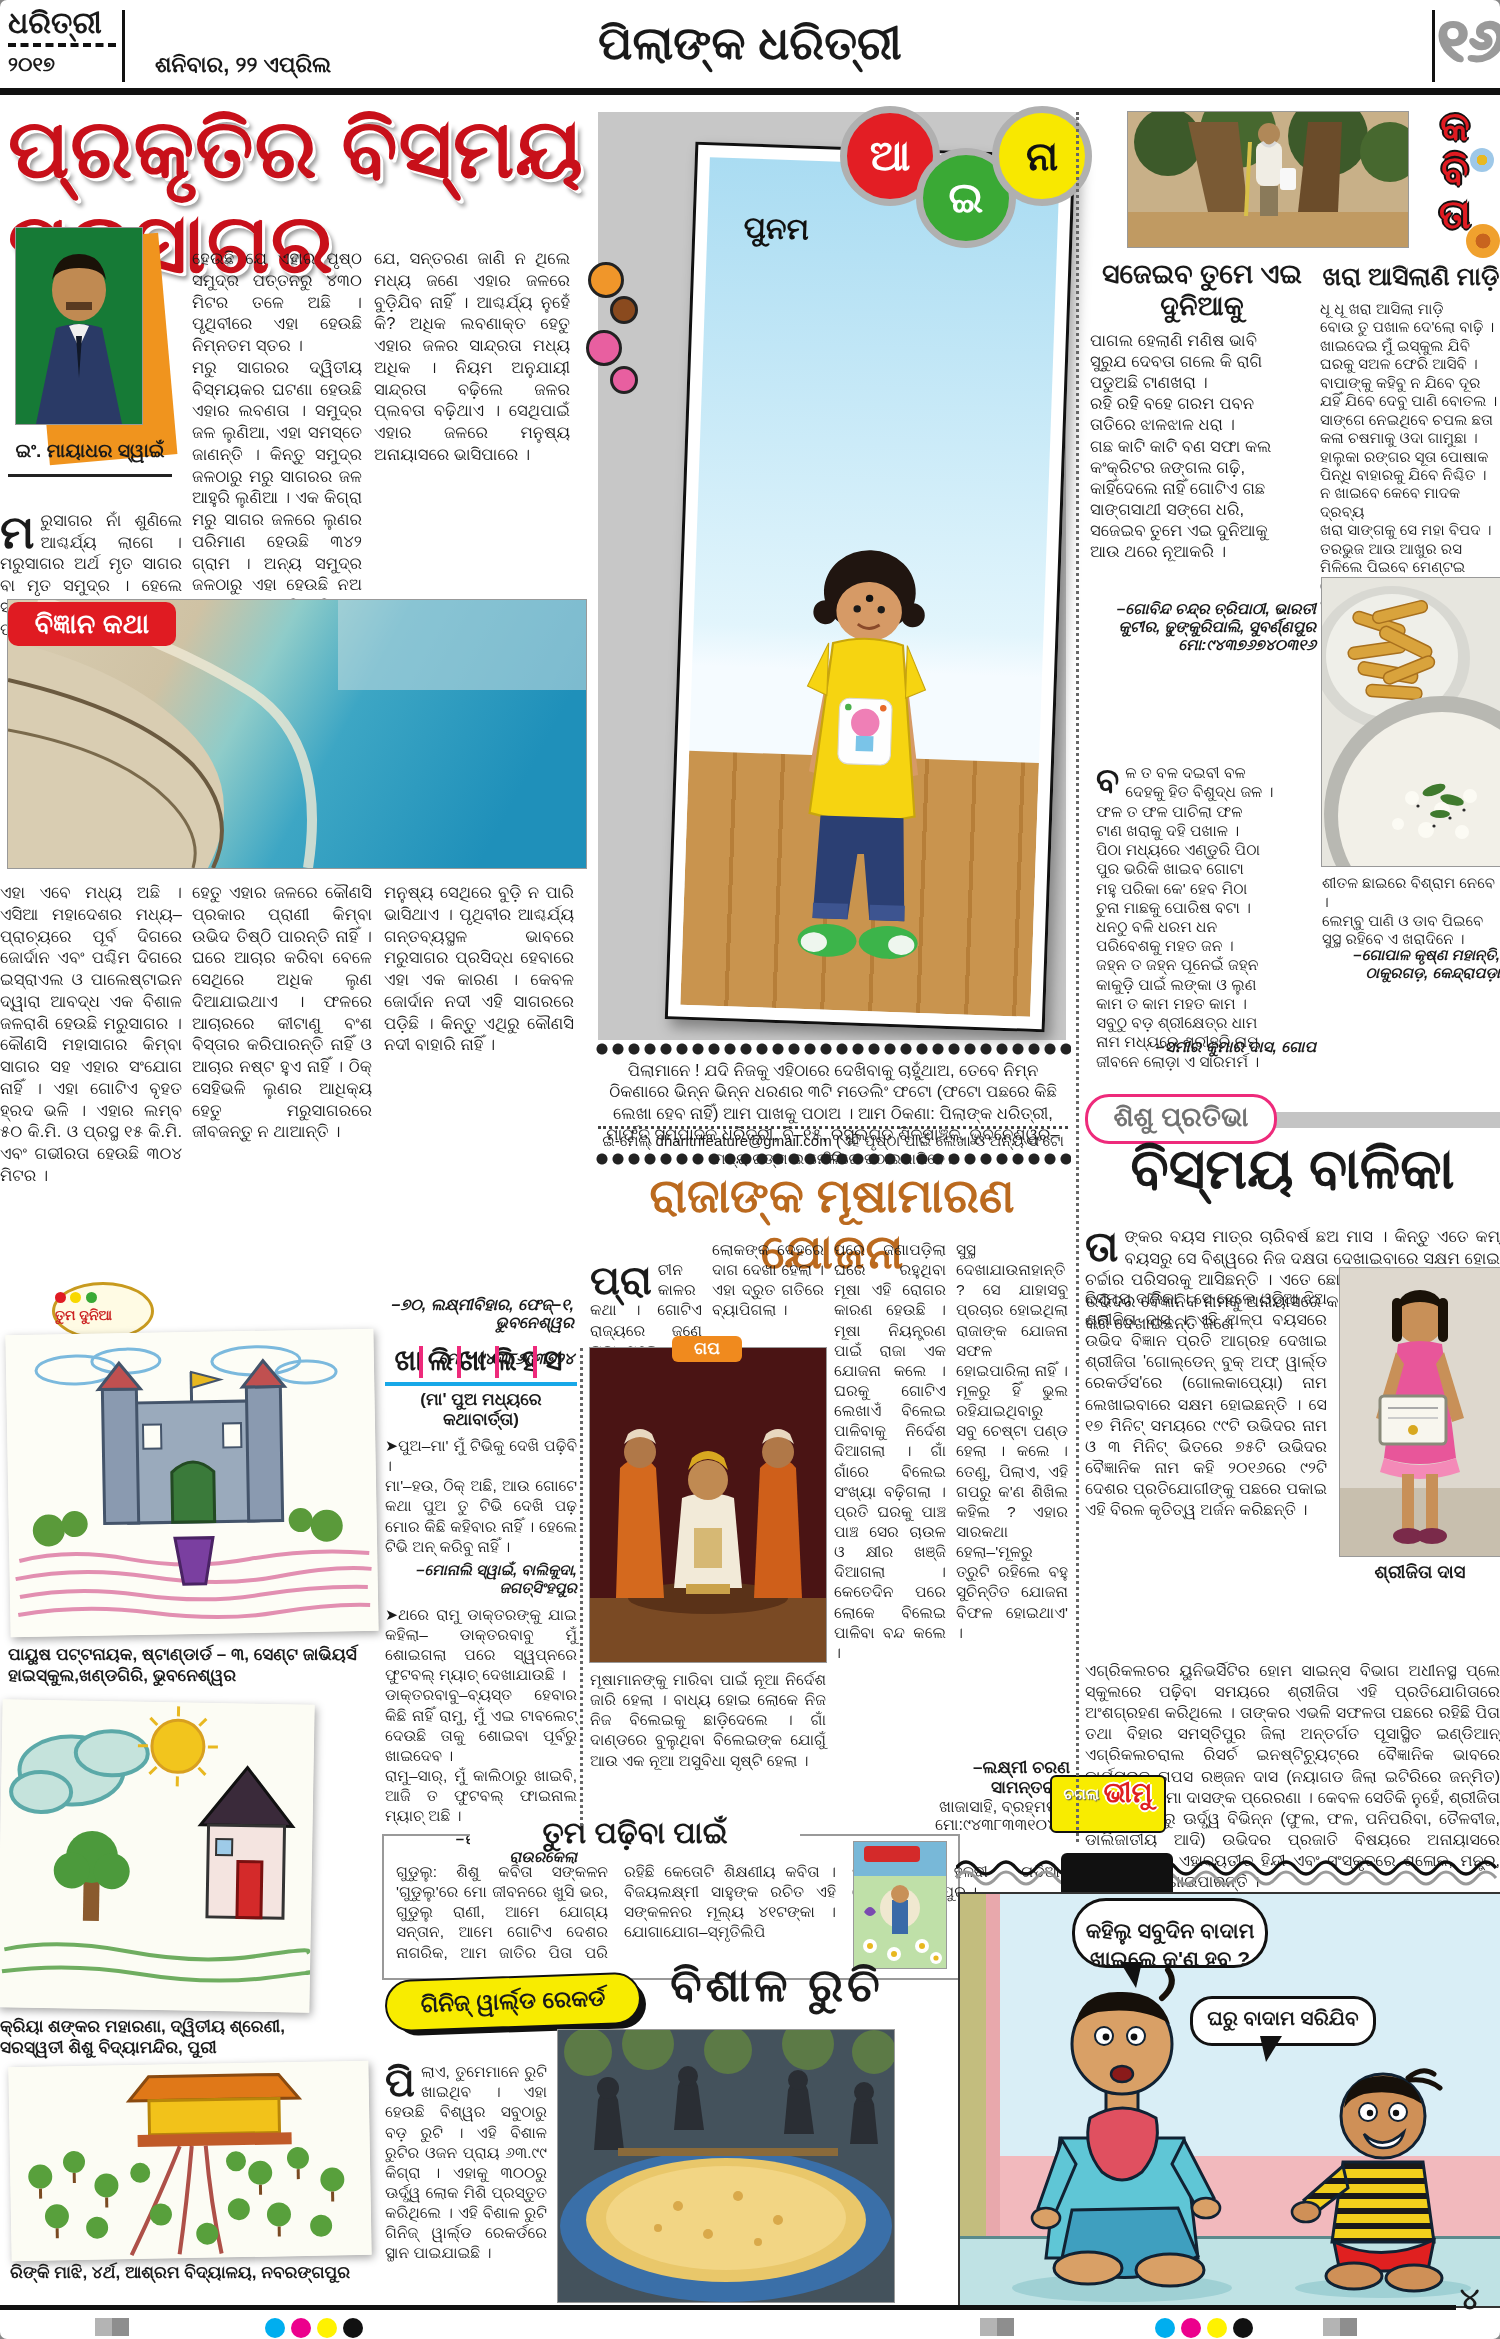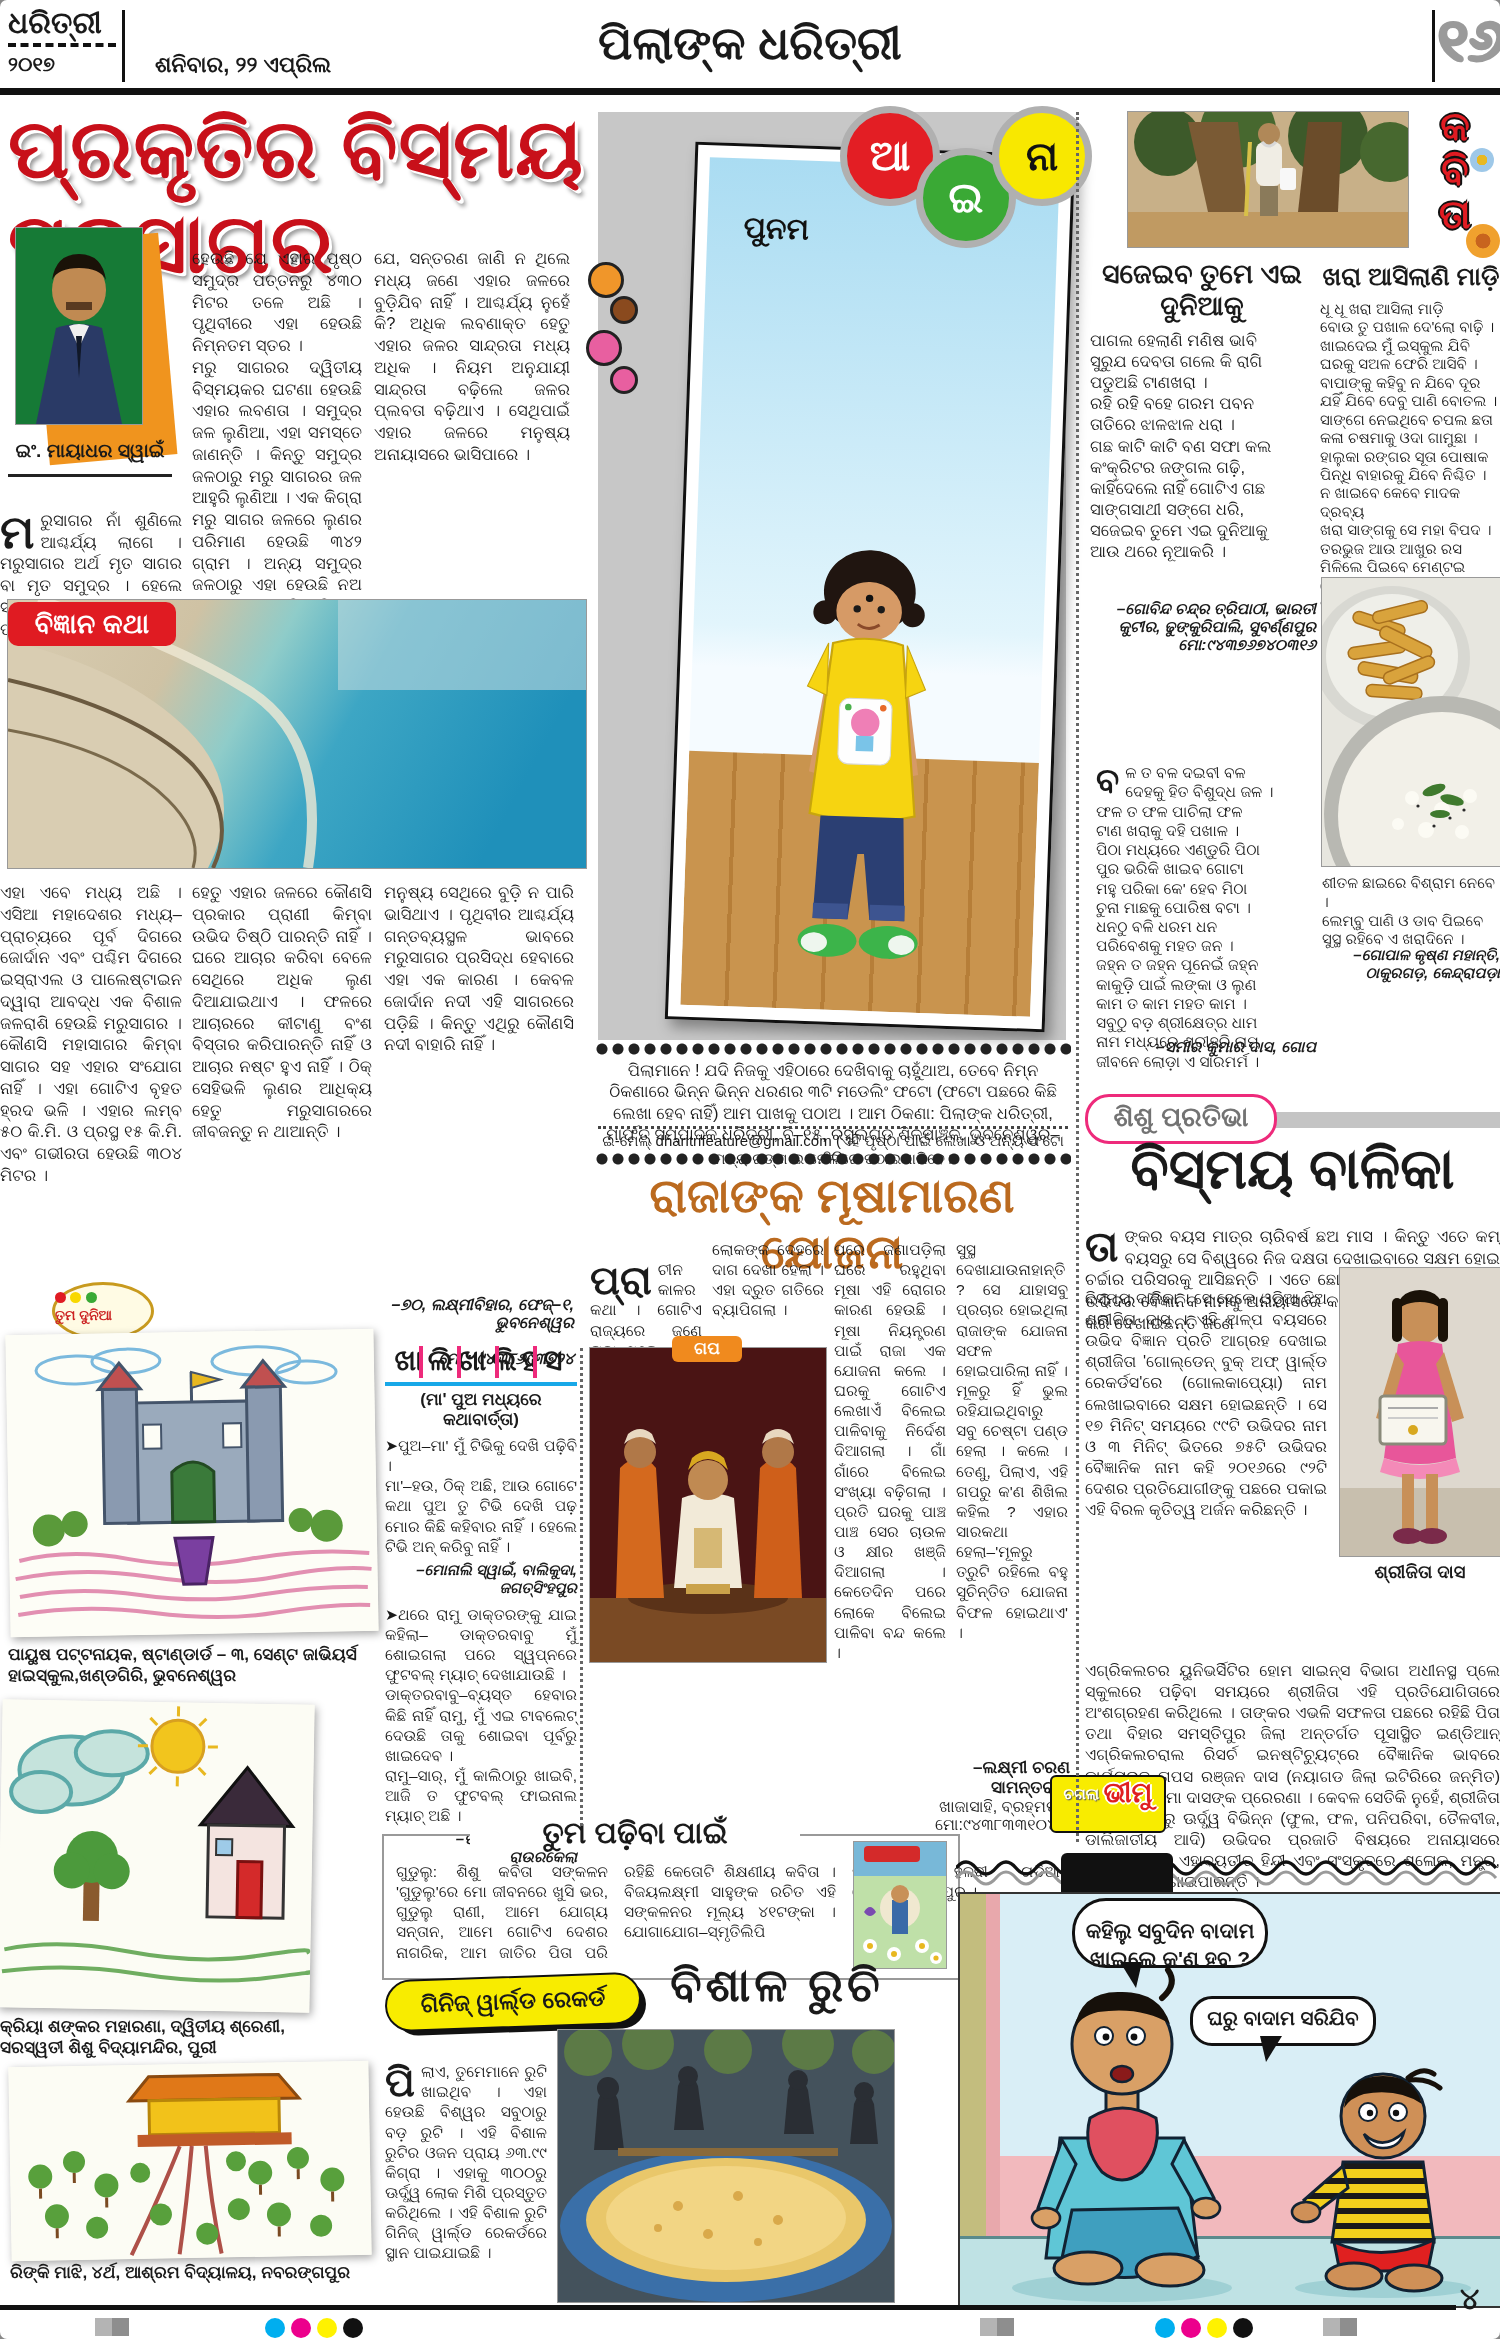--- a/index.html
+++ b/index.html
@@ -165,20 +165,21 @@
       <path d="M30 120 Q50 100 66 120 L74 250 L26 250 Z" fill="#d4691e"></path>
       <circle cx="50" cy="104" r="16" fill="#b07848"></circle>
       <path d="M34 96 Q50 82 66 96 L62 86 Q50 76 38 86 Z" fill="#e8d8c0"></path>
       <path d="M170 120 Q190 100 206 120 L212 250 L164 250 Z" fill="#cf5f1a"></path>
       <circle cx="188" cy="104" r="16" fill="#b07848"></circle>
       <path d="M172 96 Q188 82 204 96 L200 86 Q188 76 176 86 Z" fill="#e8d8c0"></path>
       <rect x="104" y="180" width="28" height="40" fill="#caa24a" opacity="0.7"></rect>
     </svg>
   </div>
   <div class="abs" style="left:672px;top:1336px;width:70px;height:26px;background:#f08a1e;border-radius:6px;color:#fff;font-size:17px;font-weight:bold;text-align:center;line-height:26px;">ଗପ</div>
+  <div class="abs small-text" style="left:590px;top:1670px;width:236px;height:140px;">ମୂଷାମାନଙ୍କୁ ମାରିବା ପାଇଁ ନୂଆ ନିର୍ଦେଶ ଜାରି ହେଲା । ବାଧ୍ୟ ହୋଇ ଲୋକେ ନିଜ ନିଜ ବିଲେଇକୁ ଛାଡ଼ିଦେଲେ । ଗାଁ ଦାଣ୍ଡରେ ବୁଲୁଥିବା ବିଲେଇଙ୍କ ଯୋଗୁଁ ଆଉ ଏକ ନୂଆ ଅସୁବିଧା ସୃଷ୍ଟି ହେଲା ।</div>
 
   <div class="abs" style="left:900px;top:1758px;width:170px;text-align:right;">
     <div style="font-size:17px;font-weight:bold;">–ଲକ୍ଷ୍ମୀ ଚରଣ ସାମନ୍ତରାୟ</div>
     <div style="font-size:16px;">ଖାଜାସାହି, ବ୍ରହ୍ମପୁର</div>
     <div style="font-size:16px;">ମୋ:୯୪୩୮୩୩୧୦୪୩</div>
   </div>
 
   <div class="abs photo" style="left:1128px;top:112px;width:280px;height:135px;">
     <svg width="280" height="135" viewBox="0 0 280 135">
       <rect width="280" height="135" fill="#c8b088"></rect>

